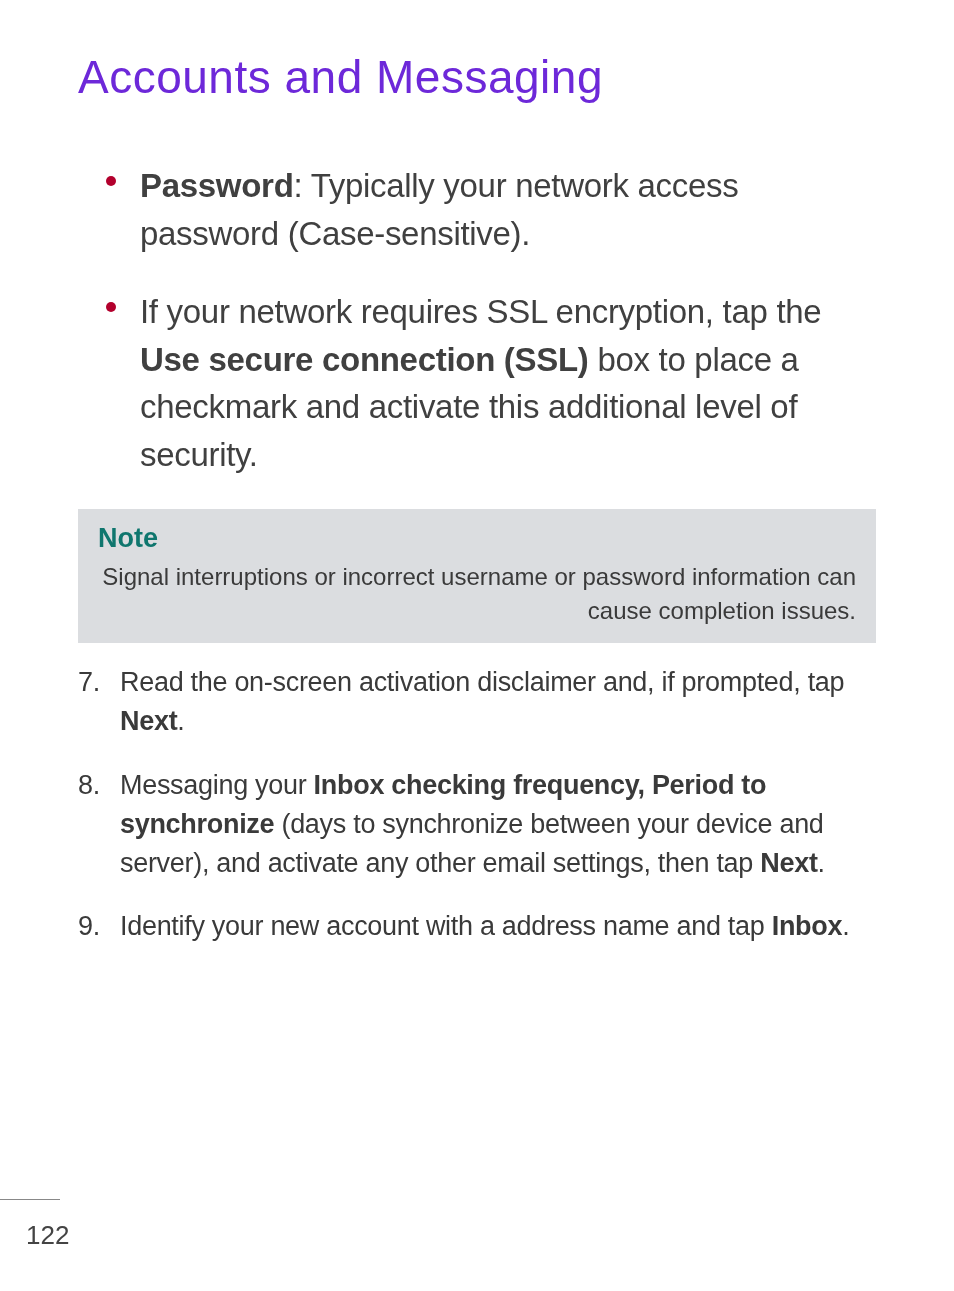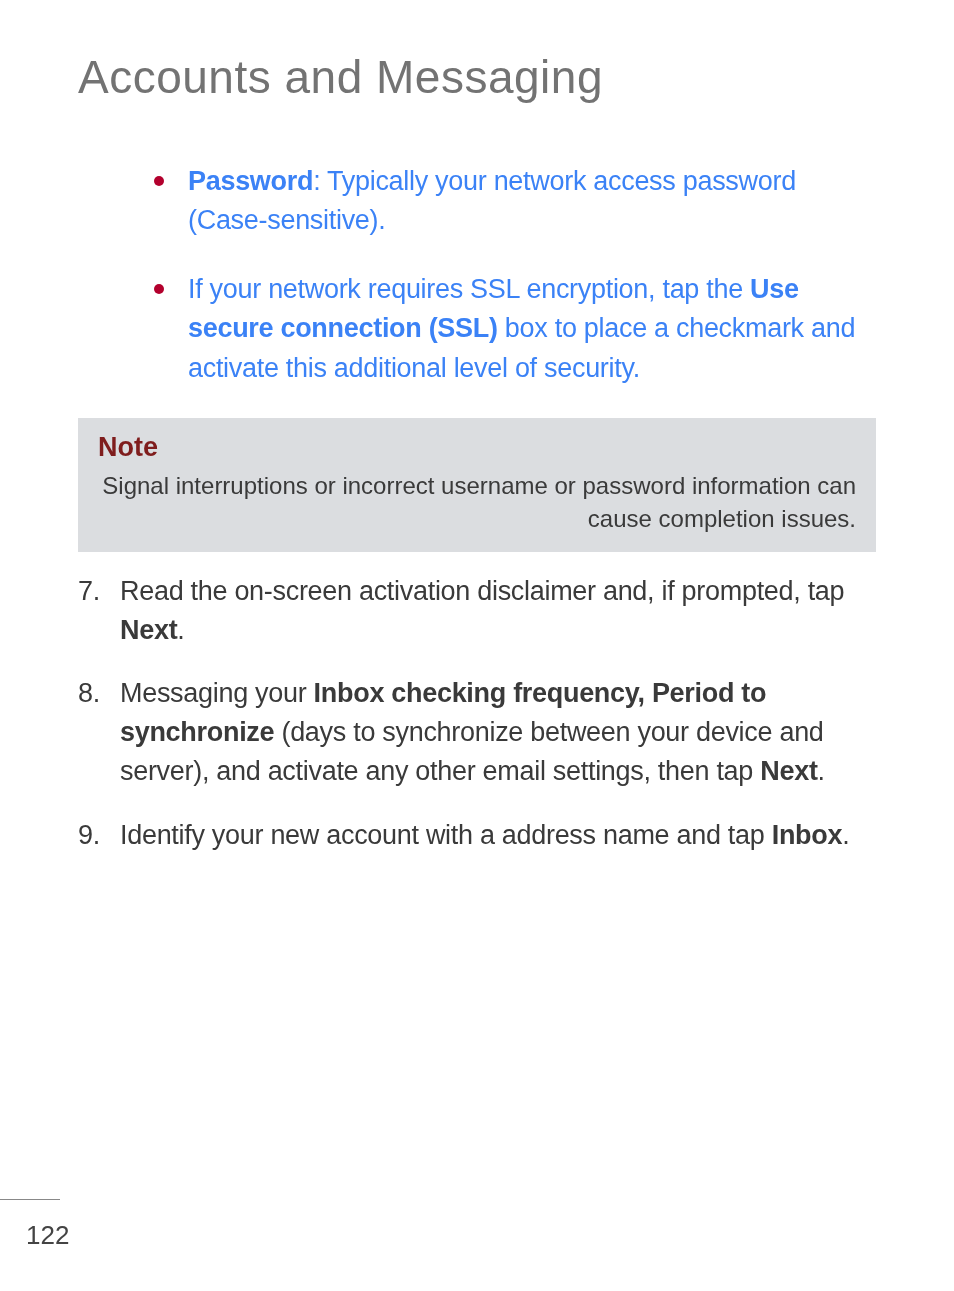--- a/index.html
+++ b/index.html
@@ -15,38 +15,37 @@
       color: #3a3a3a;
       position: relative;
     }
     .page {
       padding: 50px 78px 0 78px;
     }
     h1.heading {
       font-family: Arial, Helvetica, sans-serif;
       font-weight: 300;
       font-size: 46px;
-      color: #737373;
+      color: #6d28d9;
       letter-spacing: 0.5px;
       margin-bottom: 58px;
     }
     ul.bullets {
       list-style: none;
       padding-left: 62px;
     }
     ul.bullets li {
       position: relative;
-      font-size: 27px;
+      font-size: 33px;
       line-height: 1.45;
-      color: #3b82f6;
+      color: #404040;
       margin-bottom: 30px;
       font-family: 'Helvetica Neue', Arial, sans-serif;
       font-weight: 300;
       letter-spacing: -0.3px;
-      margin-left: 48px;
     }
     ul.bullets li::before {
       content: '';
       position: absolute;
       left: -34px;
       top: 14px;
       width: 10px;
       height: 10px;
       background: #b3002d;
       border-radius: 50%;
@@ -56,21 +55,21 @@
     }
     .note-box {
       background: #dbdde0;
       margin: 6px 0 20px 0;
       padding: 14px 20px 16px 20px;
     }
     .note-title {
       font-family: 'Helvetica Neue', Arial, sans-serif;
       font-size: 27px;
       font-weight: 700;
-      color: #7f1d1d;
+      color: #0f766e;
       margin-bottom: 6px;
     }
     .note-text {
       font-family: 'Helvetica Neue', Arial, sans-serif;
       font-size: 24px;
       font-weight: 300;
       line-height: 1.4;
       color: #3a3a3a;
       text-align: right;
     }

